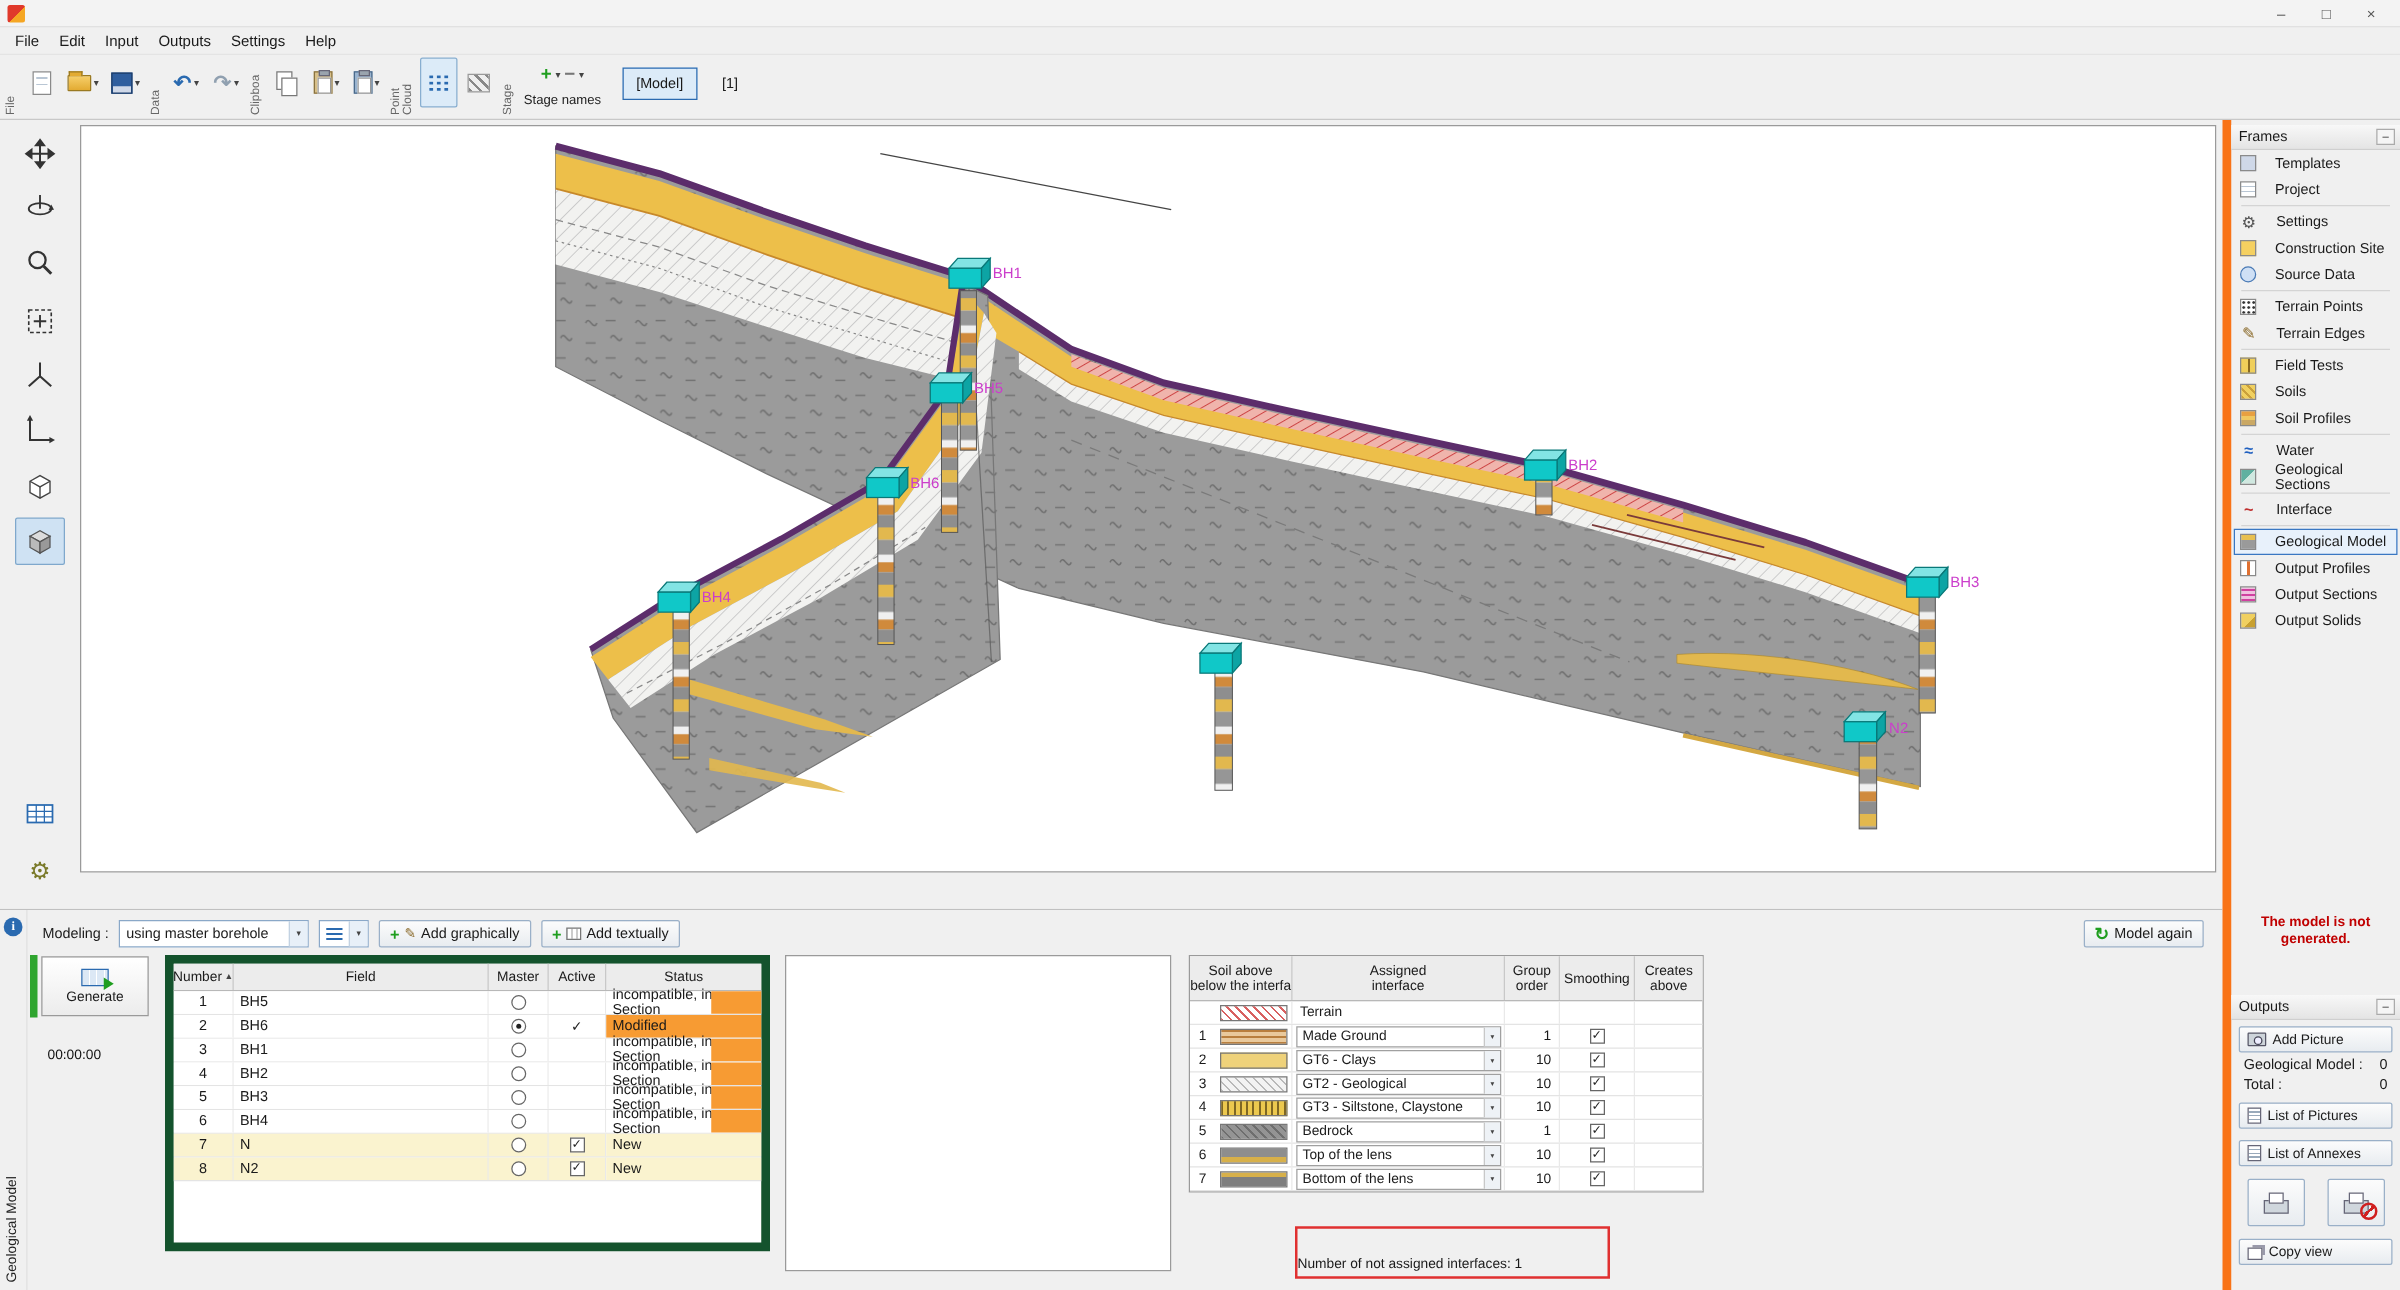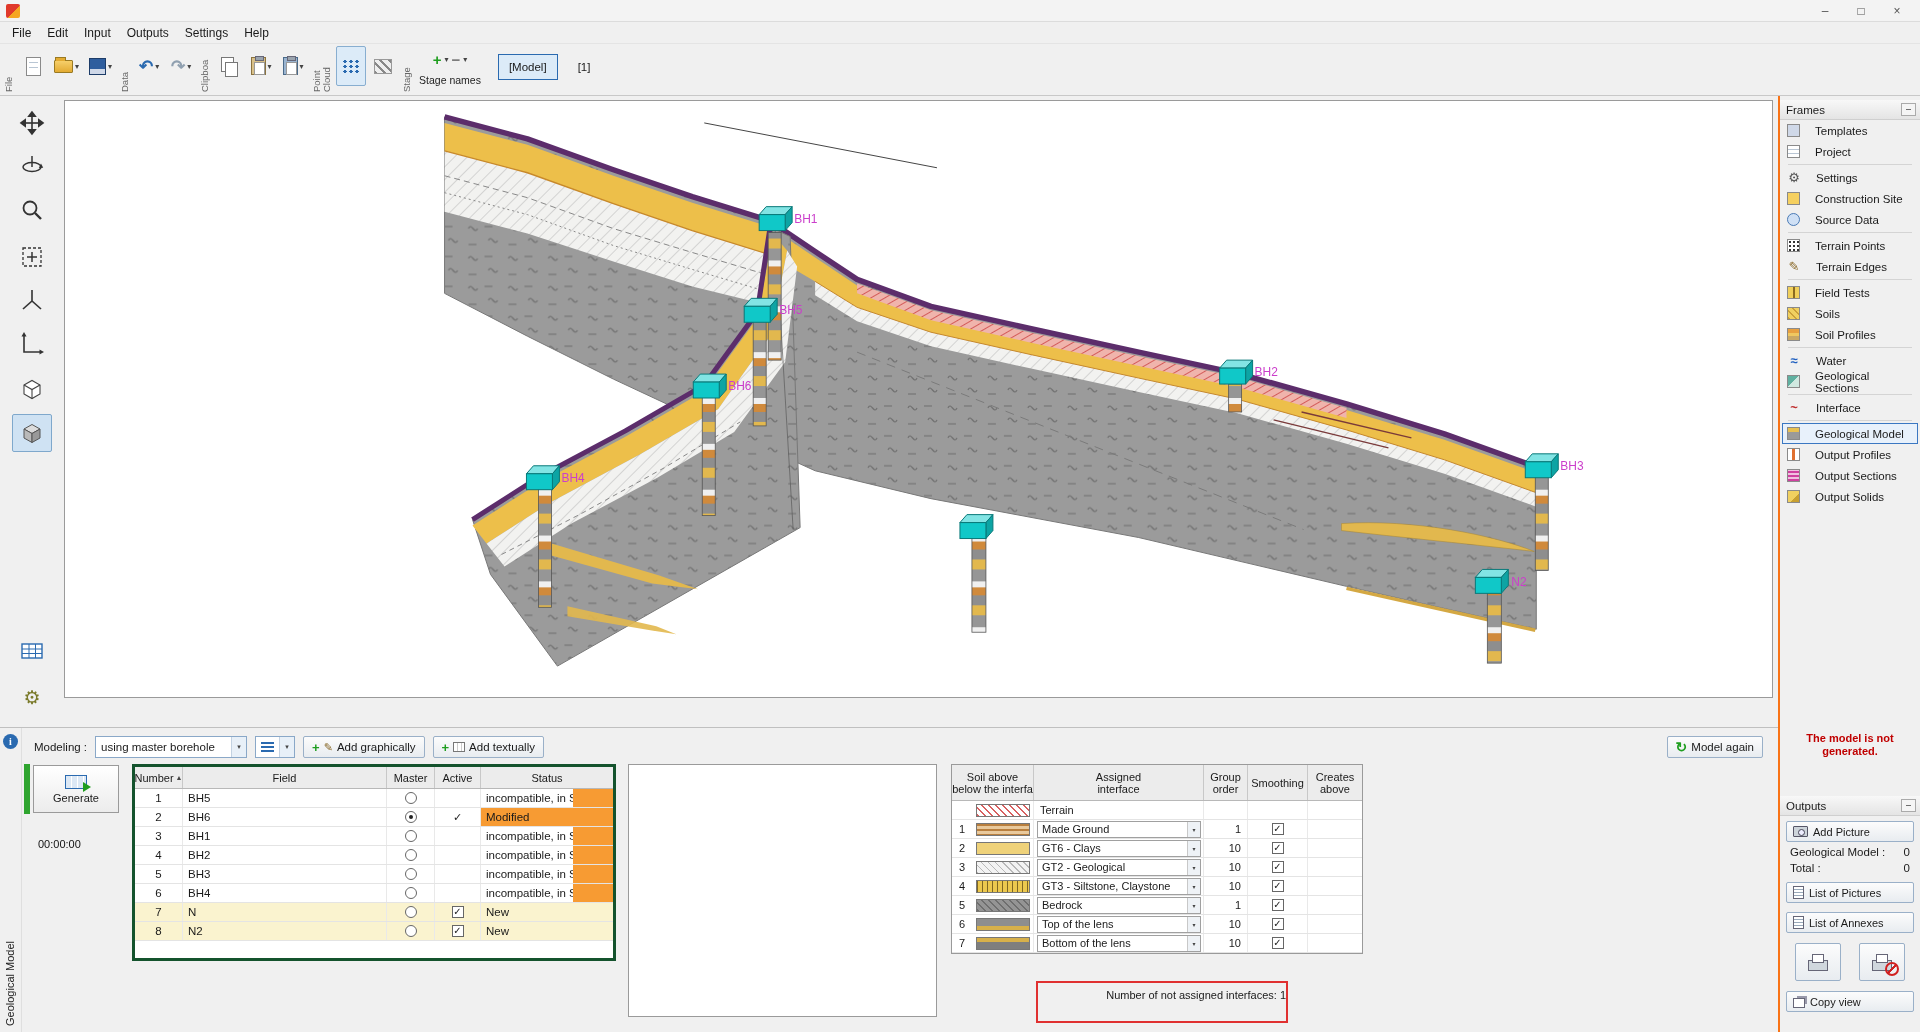--- a/index.html
+++ b/index.html
@@ -76,21 +76,21 @@
   .ic-again{color:#1f9e1f;font-weight:bold;font-size:14px;line-height:1}
   #model-again{position:absolute;right:15px;top:8px}
 
   #bf-main{position:absolute;left:0;top:36px;right:0;bottom:0}
   .gen-stripe{position:absolute;left:2px;top:0;width:6px;height:50px;background:#2fa52f}
   #generate-btn{position:absolute;left:11px;top:1px;width:86px;height:48px;border:1px solid #9a9a9a;background:linear-gradient(#fff,#ececec);display:flex;flex-direction:column;align-items:center;justify-content:center;gap:3px;font-size:11px}
   .ic-generate{width:22px;height:14px;border:1px solid #2a6ab0;background:repeating-linear-gradient(90deg,#dce8f5 0 5px,#fff 5px 6px);position:relative}
   .ic-generate::after{content:"";position:absolute;right:-5px;bottom:-4px;border-left:8px solid #1f9e1f;border-top:5px solid transparent;border-bottom:5px solid transparent}
   #gen-timer{position:absolute;left:16px;top:74px;font-size:11px;color:#111}
 
-  #bh-table{position:absolute;left:110px;top:0;width:484px;height:197px;background:#fff;border:3px solid #14532d;font-size:11.5px}
+  #bh-table{position:absolute;left:110px;top:0;width:484px;height:237px;background:#fff;border:7px solid #14532d;font-size:11.5px}
   .bh-head{display:flex;height:22px;background:#ececec;border-bottom:1px solid #b8b8b8;font-size:11px}
   .bh-head>div{display:flex;align-items:center;justify-content:center;border-right:1px solid #c8c8c8}
   .w-num{width:48px}.w-name{width:204px}.w-master{width:48px}.w-active{width:46px}.w-status{flex:1;border-right:none!important}
   .sort{font-size:7px;margin-left:2px;color:#444}
   .brow{display:flex;height:19px;border-bottom:1px solid #e4e4e4}
   .brow>div{border-right:1px solid #e9e9e9;display:flex;align-items:center;background:#fff}
   .c-num{width:48px;justify-content:center}
   .c-name{width:204px;padding-left:5px}
   .c-master{width:48px;justify-content:center}
   .c-active{width:46px;justify-content:center}
@@ -122,24 +122,24 @@
   .terrain-label{padding-left:6px}
   .swatch{width:54px;height:13px;border:1px solid #777}
   .sw-terrain{background:repeating-linear-gradient(45deg,#d86060 0 1.5px,#ffffff 1.5px 5px)}
   .sw-1{background:repeating-linear-gradient(180deg,#b97f3e 0 1.5px,#e9c99c 1.5px 5px)}
   .sw-2{background:#efd27a}
   .sw-3{background:repeating-linear-gradient(45deg,#b9b9b9 0 1.2px,#f3f3f3 1.2px 5px)}
   .sw-4{background-color:#ecc84e;background-image:repeating-linear-gradient(90deg,rgba(90,70,20,.75) 0 1.5px,transparent 1.5px 5px)}
   .sw-5{background:repeating-linear-gradient(45deg,#6e6e6e 0 1.5px,#949494 1.5px 5px)}
   .sw-6{background:linear-gradient(180deg,#8e8e8e 0 60%,#d7b04a 60%)}
   .sw-7{background:linear-gradient(180deg,#d7b04a 0 35%,#7e7e7e 35%)}
-  #na-box{position:absolute;left:1014px;top:217px;width:252px;height:42px;border:2px solid #e03030;display:flex;align-items:flex-end;justify-content:flex-end;padding-bottom:20px;font-size:11px}
+  #na-box{position:absolute;left:1014px;top:217px;width:252px;height:42px;border:2px solid #e03030;display:flex;align-items:flex-end;justify-content:flex-start;padding-bottom:4px;font-size:11px}
 
   
-  #right-col{width:142px;border-left:2px solid #f97316;position:relative;background:#f0f0f0}
+  #right-col{width:142px;border-left:7px solid #f97316;position:relative;background:#f0f0f0}
   .panel-head{height:20px;background:linear-gradient(#f8f8f8,#e4e4e4);border-bottom:1px solid #cfcfcf;display:flex;align-items:center;padding:0 4px 0 6px;font-size:11.5px}
   .panel-head .mini{margin-left:auto;width:15px;height:13px;border:1px solid #aaa;background:#f5f5f5;display:flex;align-items:center;justify-content:center;font-size:9px;line-height:1}
   #frames-panel{position:absolute;top:4px;left:0;right:0}
   .fitem{display:flex;align-items:center;gap:15px;height:21px;padding:0 4px;font-size:11.5px;border:1px solid transparent;margin:0 2px}
   .fitem.sel{border-color:#3a77c2;background:#e8f1fb}
   .fsep{height:1px;background:#d4d4d4;margin:2px 8px}
   .fico{width:13px;height:13px;flex:0 0 13px;border:1px solid #8a8a8a}
   .fico.glyph{border:none;font-size:13px;line-height:13px;text-align:center;width:14px;flex-basis:14px}
   .fi-templates{background:#cfd8e8}
   .fi-project{background:#fff;background-image:repeating-linear-gradient(180deg,transparent 0 3px,#b9c6d4 3px 4px)}

